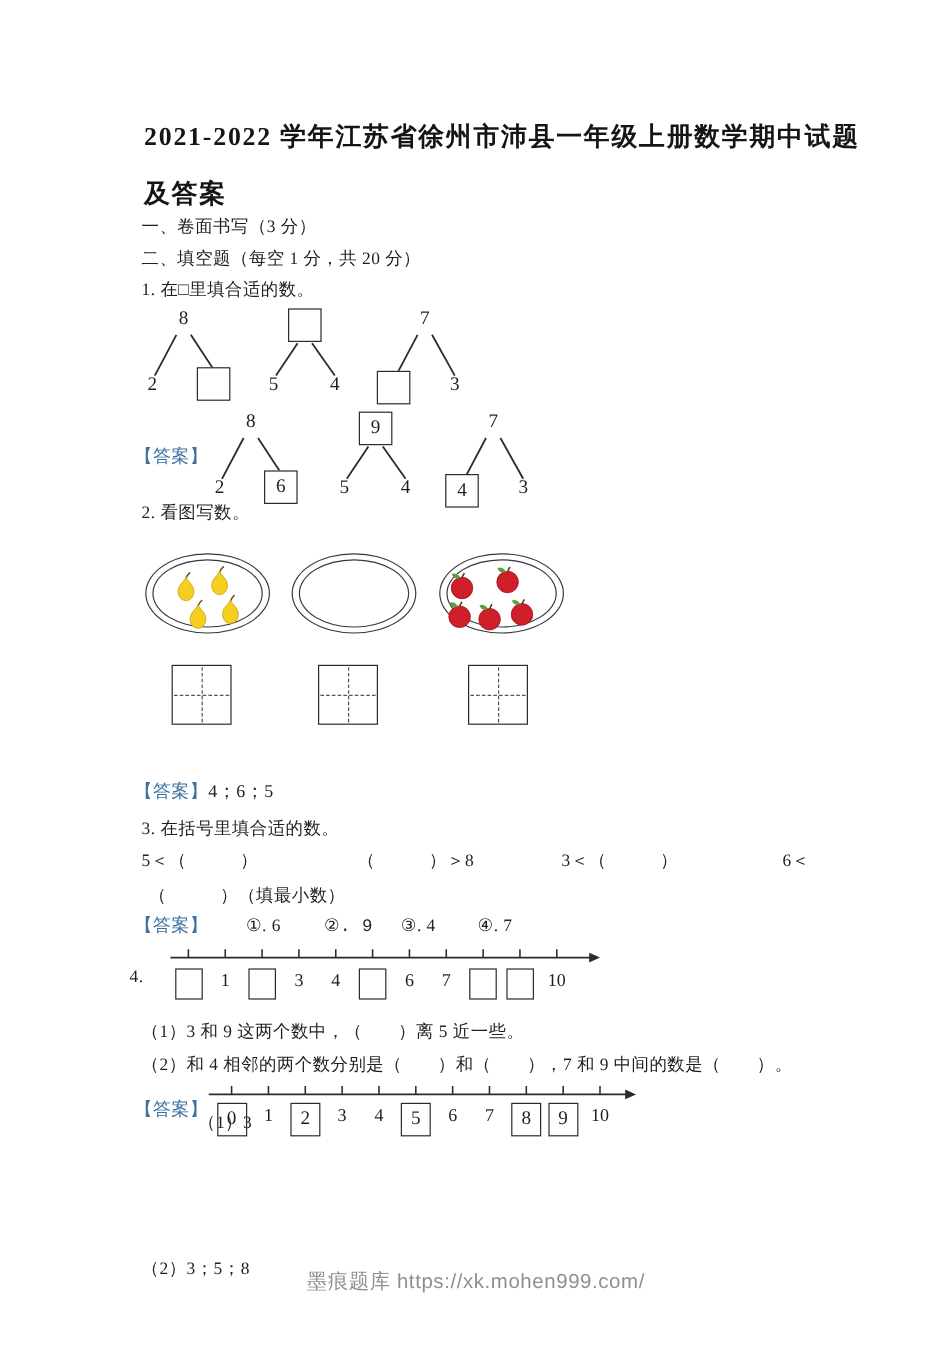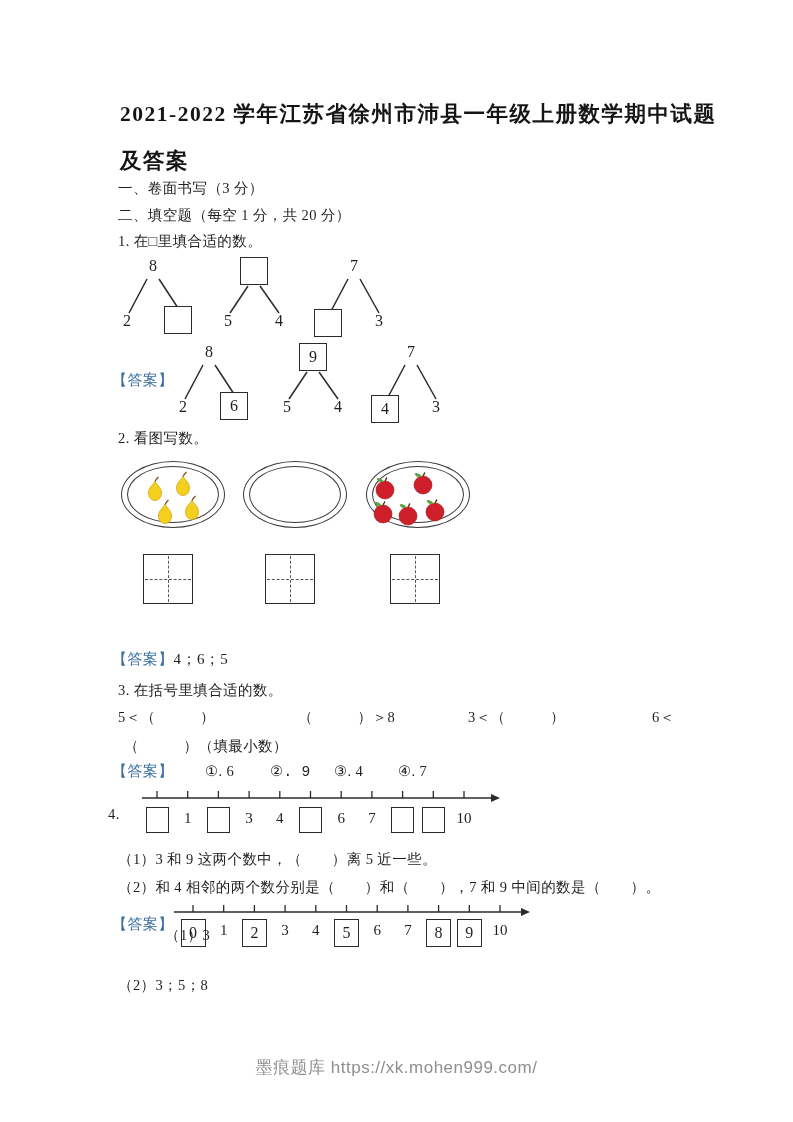--- a/index.html
+++ b/index.html
@@ -92,21 +92,21 @@
   <div class="tree" style="left:370px;top:342px;">
       <svg width="84" height="92" viewBox="0 0 84 92">
         <line x1="35" y1="23" x2="17" y2="57" stroke="#2b2b2b" stroke-width="1.5"></line>
         <line x1="47" y1="23" x2="66" y2="57" stroke="#2b2b2b" stroke-width="1.5"></line>
       </svg>
       <span class="num" style="left: 41px; top: 1px;">7</span>
       <div class="fill-box tree-box" style="left: 1px; top: 53px;">4</div>
       <span class="num" style="left: 66px; top: 56px;">3</span>
     </div>
 
-  <div class="abs body-text" style="left:118px;top:429px;">2. 看图写数。</div>
+  <div class="abs body-text" style="left:118px;top:418px;">2. 看图写数。</div>
 
   <div class="plate" style="left:121px;top:461px;">
       <div class="plate-inner"></div>
       <svg width="20" height="26" viewBox="0 0 20 26" style="left: 23px; top: 14px;">
         <path d="M10 6 Q11 3 13.5 1" stroke="#7a4a12" stroke-width="1.3" fill="none"></path>
         <path d="M10 5 C8.5 9 3.5 11 3.5 17 C3.5 21.5 6.5 24.5 10 24.5 C13.5 24.5 16.5 21.5 16.5 17 C16.5 11 11.5 9 10 5 Z" fill="#f4cf1e" stroke="#c9a10e" stroke-width="0.7"></path>
       </svg>
       <svg width="20" height="26" viewBox="0 0 20 26" style="left: 51px; top: 9px;">
         <path d="M10 6 Q11 3 13.5 1" stroke="#7a4a12" stroke-width="1.3" fill="none"></path>
         <path d="M10 5 C8.5 9 3.5 11 3.5 17 C3.5 21.5 6.5 24.5 10 24.5 C13.5 24.5 16.5 21.5 16.5 17 C16.5 11 11.5 9 10 5 Z" fill="#f4cf1e" stroke="#c9a10e" stroke-width="0.7"></path>
@@ -230,17 +230,17 @@
       <span class="num" style="left: 143.8px; top: 17px;">4</span>
       <div class="fill-box" style="left: 162px; top: 14px; width: 25px; height: 28px; font-size: 16px;">5</div>
       <span class="num" style="left: 205.2px; top: 17px;">6</span>
       <span class="num" style="left: 235.9px; top: 17px;">7</span>
       <div class="fill-box" style="left: 254.1px; top: 14px; width: 25px; height: 28px; font-size: 16px;">8</div>
       <div class="fill-box" style="left: 284.8px; top: 14px; width: 25px; height: 28px; font-size: 16px;">9</div>
       <span class="num" style="left: 328px; top: 17px;">10</span>
     </div>
 
   <div class="abs body-text" style="left:118px;top:926px;margin-left:47px;">（1）3</div>
-  <div class="abs body-text" style="left:118px;top:976px;">（2）3；5；8</div>
+  <div class="abs body-text" style="left:118px;top:1048px;">（2）3；5；8</div>
 
   <div class="abs footer" style="left:0;top:1056px;">墨痕题库 https://xk.mohen999.com/</div>
 
 </div>
 
 </body></html>

